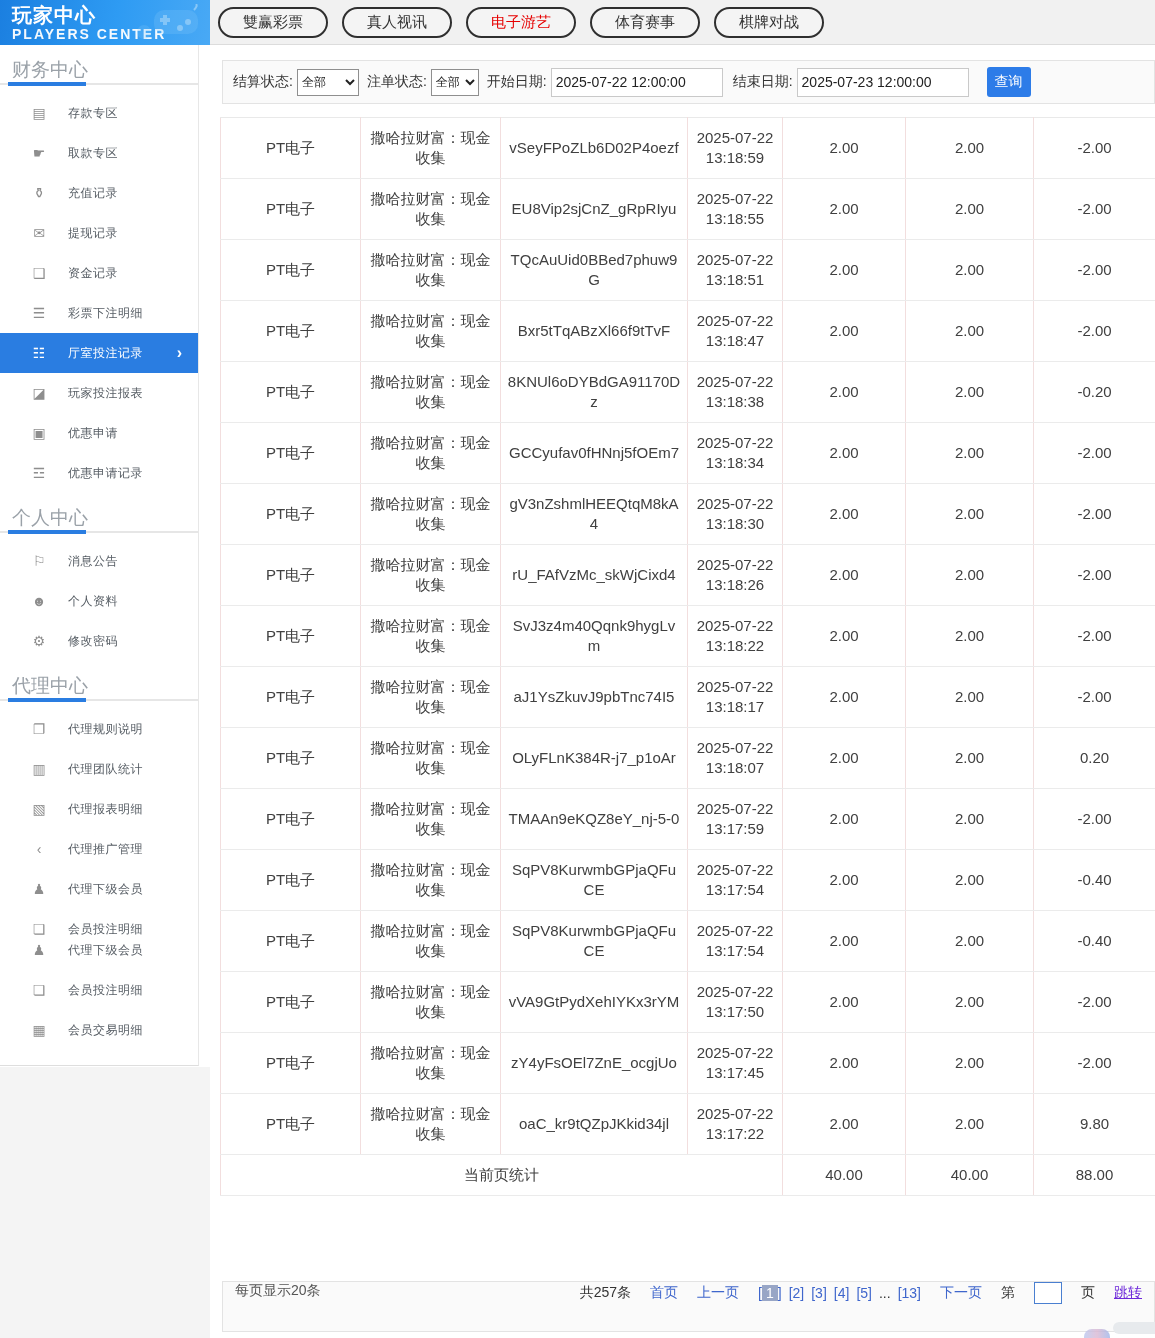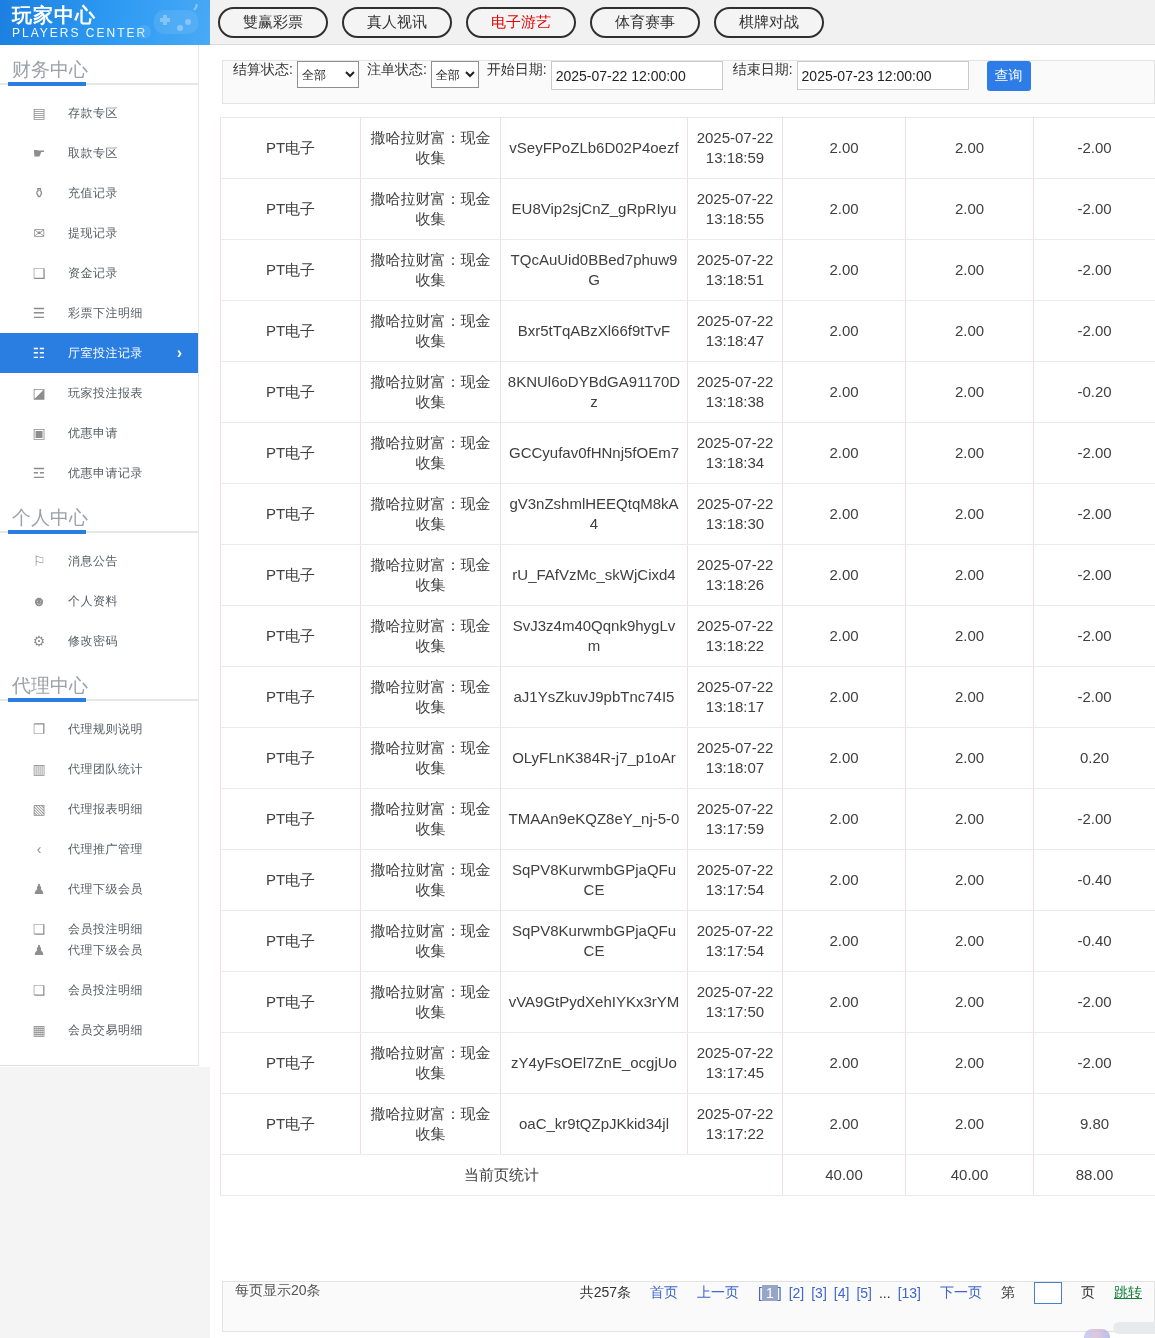--- a/index.html
+++ b/index.html
@@ -9,21 +9,21 @@
     font-family:"Liberation Sans","DejaVu Sans",sans-serif;
     color:#404040;
   }
   
   #logo {
     position:absolute; left:0; top:0; width:210px; height:45px;
     background:linear-gradient(100deg,#1b7fe0 0%,#2e9bf3 55%,#49a9f5 100%);
     color:#fff; padding:4px 0 0 12px; overflow:hidden;
   }
   #logo .t { font-size:20px; font-weight:bold; letter-spacing:1px; line-height:22px;}
-  #logo .s { font-size:12px; letter-spacing:2px; font-weight:normal; opacity:.95;}
+  #logo .s { font-size:14px; letter-spacing:2px; font-weight:bold; opacity:.95;}
   #logo .pad-icon { position:absolute; right:8px; top:4px; opacity:.55; }
   
   #sidebar {
     position:absolute; left:0; top:45px; width:199px; height:1021px;
     background:#fff; border-right:1px solid #e7e7e7; border-bottom:1px solid #dedede;
     overflow:hidden;
   }
   .sec-title { padding:12px 0 0 12px; font-size:19px; color:#9aa1a8; height:32px; }
   .sec-divider { position:relative; height:2px; background:#e6e6e6; margin-top:6px; }
   .sec-divider::before { content:""; position:absolute; left:8px; top:-1px; width:78px; height:4px; background:#2a7de1; }
@@ -51,21 +51,21 @@
   .pill {
     height:31px; padding:0 23px; border:2px solid #2f2f2f; border-radius:17px;
     display:flex; align-items:center; font-size:15px; color:#333;
     background:#f4f4f4; cursor:pointer; white-space:nowrap;
   }
   .pill.active { color:#e60000; }
   
   #filterbox {
     position:absolute; left:222px; top:60px; width:933px; height:44px;
     background:#fafafa; border:1px solid #e3e3e3;
-    display:flex; align-items:flex-start; padding-left:10px; font-size:14px; color:#333;
+    display:flex; align-items:center; padding-left:10px; font-size:14px; color:#333;
   }
   #filterbox label { margin-right:4px; white-space:nowrap; }
   #filterbox select {
     height:27px; border:1px solid #8f8f8f; background:#fff; font-size:12px;
     margin-right:8px; font-family:inherit; color:#222;
   }
   #sel-settle { width:62px; }
   #sel-order  { width:48px; }
   #filterbox input[type=text] {
     height:29px; width:172px; border:1px solid #c9c9c9; font-size:14px;
@@ -105,21 +105,21 @@
     padding:0 12px; font-size:14px; color:#555;
   }
   #pager { display:flex; align-items:center; gap:19px; color:#333; }
   .plink { color:#3f66cc; cursor:pointer; text-decoration:none; white-space:nowrap;}
   .pnum  { color:#3f66cc; cursor:pointer; white-space:nowrap;}
   .pnum .cur { background:#98a6c6; color:#fff; padding:0 4px; }
   #jump-input {
     width:28px; height:22px; border:1px solid #4a7fd0; background:#fff;
     font-size:13px; text-align:center; font-family:inherit;
   }
-  .jump-link { color:#15803d; text-decoration:underline; cursor:pointer; }
+  .jump-link { color:#6d28d9; text-decoration:underline; cursor:pointer; }
   
   #float-glyph {
     position:absolute; left:1084px; top:1329px; width:26px; height:9px; border-radius:8px 8px 0 0;
     background:linear-gradient(90deg,#b9c6ef,#d9b7d2,#9fb4e8); opacity:.8;
   }
   #corner-chip {
     position:absolute; left:1113px; top:1322px; width:42px; height:12px;
     background:#e7eaed; border-radius:6px 0 0 6px;
   }
 </style>

